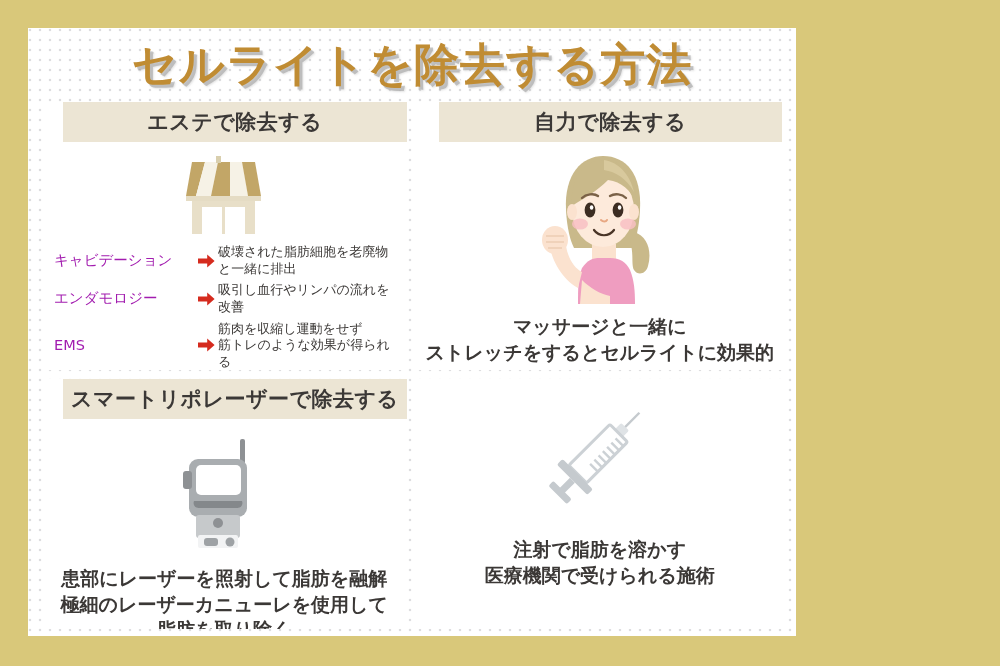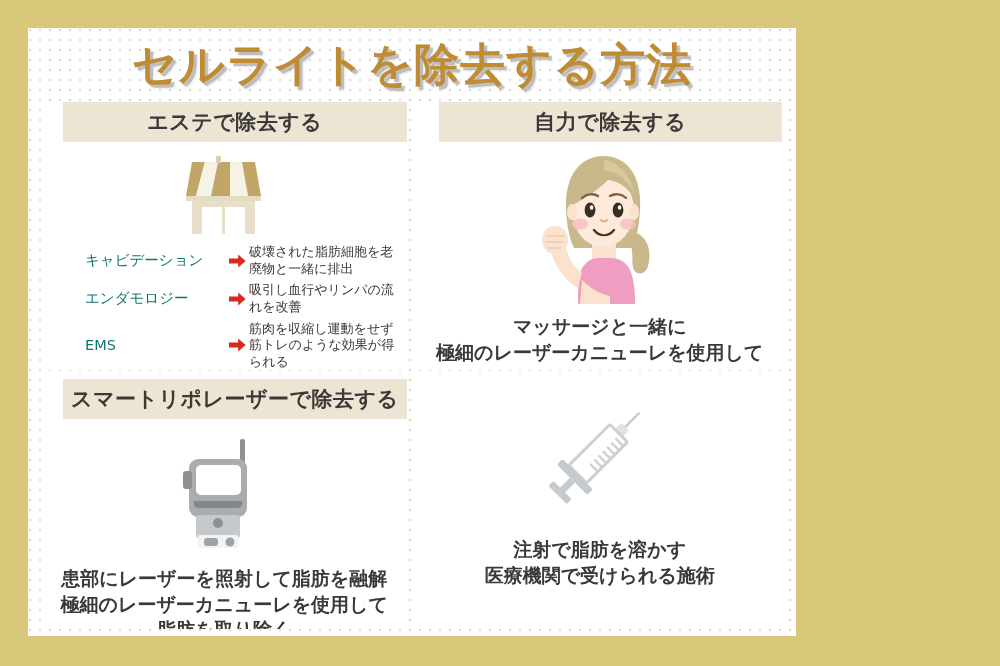--- a/index.html
+++ b/index.html
@@ -124,23 +124,22 @@
   }
   .list-row {
     display: flex;
     align-items: center;
     min-height: 24px;
   }
   .list-term {
     width: 140px;
     flex: none;
     font-size: 14.5px;
-    color: #0f766e;
+    color: #a21caf;
     white-space: nowrap;
-    margin-left: 31px;
   }
   .list-arrow {
     width: 24px;
     flex: none;
     display: flex;
     align-items: center;
     justify-content: center;
   }
   .list-desc {
     font-size: 13px;
@@ -300,21 +299,21 @@
               <ellipse cx="50" cy="76" rx="8" ry="5.5" fill="#f8c0c3" opacity="0.85"></ellipse>
               <ellipse cx="98" cy="76" rx="8" ry="5.5" fill="#f8c0c3" opacity="0.85"></ellipse>
 
               <path d="M71 72 C73 74 76 74 77 72" stroke="#e8a883" stroke-width="2" fill="none" stroke-linecap="round"></path>
 
               <path d="M64 82 C69 89 79 89 84 82" stroke="#4a3527" stroke-width="2.2" fill="none" stroke-linecap="round"></path>
             </svg>
           </div>
 
           <div class="caption">マッサージと一緒に
-極細のレーザーカニューレを使用して</div>
+ストレッチをするとセルライトに効果的</div>
         </div>
       </div>
 
       <div class="panel" id="panel-laser">
         <div class="panel-header">
           <span class="ph-text">スマートリポレーザーで除去する</span>
         </div>
         <div class="panel-body">
 
           <div>

